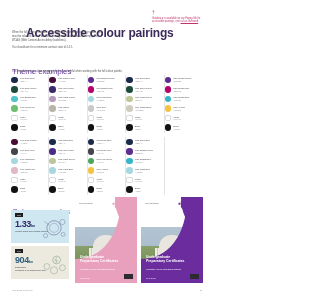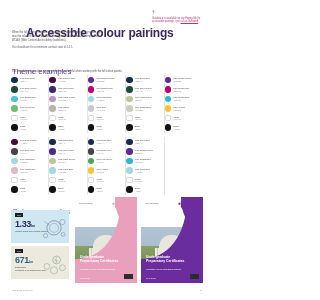--- a/index.html
+++ b/index.html
@@ -575,21 +575,21 @@
       <circle cx="7" cy="30" r="3.2" fill="none" stroke="#2F2A6B" stroke-width="0.5"></circle>
       <circle cx="34" cy="28" r="3" fill="none" stroke="#2F2A6B" stroke-width="0.5"></circle>
       <path d="M5 8 L13 14" stroke="#2F2A6B" stroke-width="0.5" fill="none"></path>
     </svg>
   </div>
 
   <div class="stat stat-2">
     <div class="tag">
         <span>UCL</span>
       </div>
-    <div class="bignum"><span>671</span><em>bn</em></div>
+    <div class="bignum"><span>904</span><em>bn</em></div>
     <div class="cap"><span>Sustainability</span><br><span>investment in our campus since 2019</span></div>
     <svg class="stat-art" viewBox="0 0 40 38">
       <circle cx="24" cy="12" r="6" fill="none" stroke="#3a6a4a" stroke-width="0.6"></circle>
       <path d="M24 8 L22 13 L25 13 L23 17" stroke="#3a6a4a" stroke-width="0.6" fill="none"></path>
       <circle cx="9" cy="22" r="4.5" fill="none" stroke="#3a6a4a" stroke-width="0.5"></circle>
       <circle cx="33" cy="24" r="4.5" fill="none" stroke="#3a6a4a" stroke-width="0.5"></circle>
       <circle cx="20" cy="28" r="5.5" fill="none" stroke="#3a6a4a" stroke-width="0.5"></circle>
     </svg>
   </div>
 

